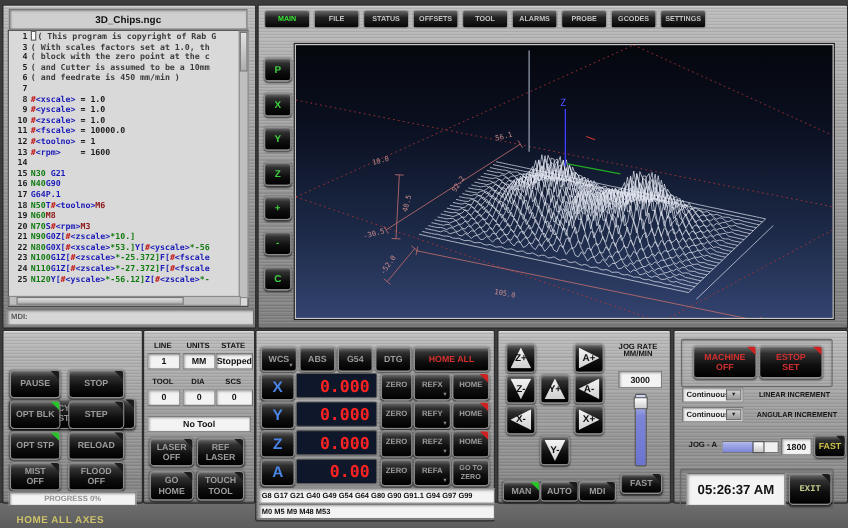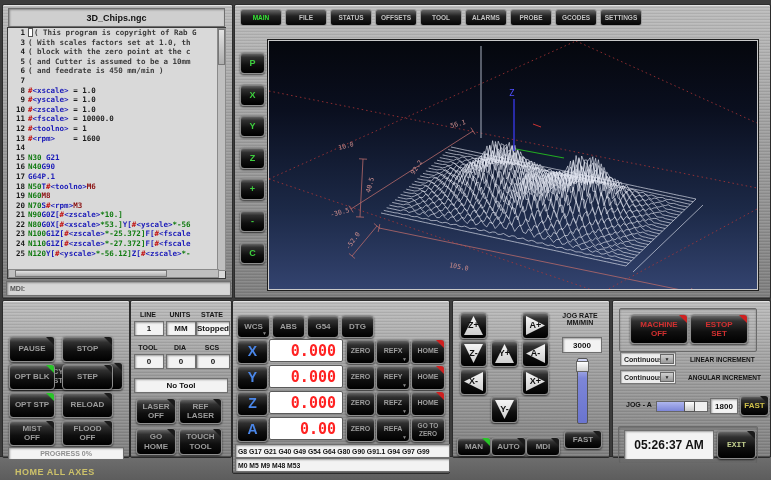--- a/index.html
+++ b/index.html
@@ -16,21 +16,21 @@
     border-width:0 8px 8px 0;border-color:transparent var(--led,#1b1b1b) transparent transparent;}
   .led-green{--led:#28c528;} .led-red{--led:#cf2020;}
   .redtext{color:#d23030;} .greentext{color:#3ecf3e;} .yellowtext{color:#cfc04a;}
   .whitebox{position:absolute;background:#f3f3f3;border:1px solid #6f6f6f;box-shadow:inset 1px 1px 2px rgba(0,0,0,.35);
     color:#111;font-weight:bold;display:flex;align-items:center;justify-content:center;font-size:8px;}
   .lbl{position:absolute;font-size:7px;font-weight:bold;color:#151515;white-space:pre-line;}
   .tab{position:absolute;top:9px;width:40px;height:15px;display:flex;align-items:center;justify-content:center;
     background:linear-gradient(180deg,#666,#222 40%,#050505);border:1px solid #999;border-radius:3px;
     color:#c4c4c4;font-size:6.5px;font-weight:bold;}
   .tab.active{color:#35e635;}
-  .dro{position:absolute;background:#ffffff;border:1px solid #5a5a5a;border-radius:2px;color:#ff2222;
+  .dro{position:absolute;background:#0f172a;border:1px solid #5a5a5a;border-radius:2px;color:#ff2222;
     font-family:"DejaVu Sans Mono",monospace;font-weight:bold;font-size:15px;display:flex;align-items:center;
     justify-content:flex-end;padding-right:6px;box-sizing:border-box;}
   .axis{color:#4a86e8;font-size:14px;}
   .ddm{position:absolute;right:2px;bottom:0px;font-size:5px;color:#8a8a8a;}
   .jog .tri{position:absolute;inset:3px;background:linear-gradient(180deg,#f4f4f4,#cfcfcf);}
   .jog span{position:relative;z-index:2;color:#101010;font-size:9px;}
   .dd{position:absolute;height:14px;background:#ececec;border:1px solid #777;box-shadow:inset 1px 1px 1px rgba(0,0,0,.25);
     display:flex;align-items:center;font-size:7px;font-weight:bold;color:#222;padding-left:3px;box-sizing:border-box;}
   .dd .arr{position:absolute;right:1px;top:1px;bottom:1px;width:12px;background:linear-gradient(180deg,#cfcfcf,#9a9a9a);
     border:1px solid #666;display:flex;align-items:center;justify-content:center;font-size:5px;color:#222;}
@@ -227,20 +227,21 @@
 HOME</div>
   <div class="btn corner" style="left:179px;top:428px;width:41px;height:25px;">TOUCH
 TOOL</div>
 
   <div class="metal" style="left:232px;top:300px;width:216px;height:172px;"></div>
   <div class="btn" style="left:237px;top:315px;width:31px;height:21px;">
     <span>WCS</span><span class="ddm">▼</span></div>
   <div class="btn" style="left:272px;top:315px;width:31px;height:21px;">ABS</div>
   <div class="btn" style="left:307px;top:315px;width:30px;height:21px;">G54</div>
   <div class="btn" style="left:341px;top:315px;width:31px;height:21px;">DTG</div>
+  <div class="btn redtext" style="left:376px;top:315px;width:67px;height:21px;">HOME ALL</div>
   <div id="drorows">
       <div class="btn axis" style="left: 237px; top: 339px; width: 29px; height: 23px;">X</div>
       <div class="dro" style="left: 269px; top: 339px; width: 74px; height: 23px;">0.000</div>
       <div class="btn" style="left: 346px; top: 339px; width: 27px; height: 23px; font-size: 7px;">ZERO</div>
       <div class="btn" style="left: 376px; top: 339px; width: 32px; height: 23px; font-size: 7px;">REFX<span class="ddm">▼</span></div>
       <div class="btn corner led-red" style="left: 411px; top: 339px; width: 32px; height: 23px; font-size: 7px;">HOME</div>
       <div class="btn axis" style="left: 237px; top: 365px; width: 29px; height: 23px;">Y</div>
       <div class="dro" style="left: 269px; top: 365px; width: 74px; height: 23px;">0.000</div>
       <div class="btn" style="left: 346px; top: 365px; width: 27px; height: 23px; font-size: 7px;">ZERO</div>
       <div class="btn" style="left: 376px; top: 365px; width: 32px; height: 23px; font-size: 7px;">REFY<span class="ddm">▼</span></div>

